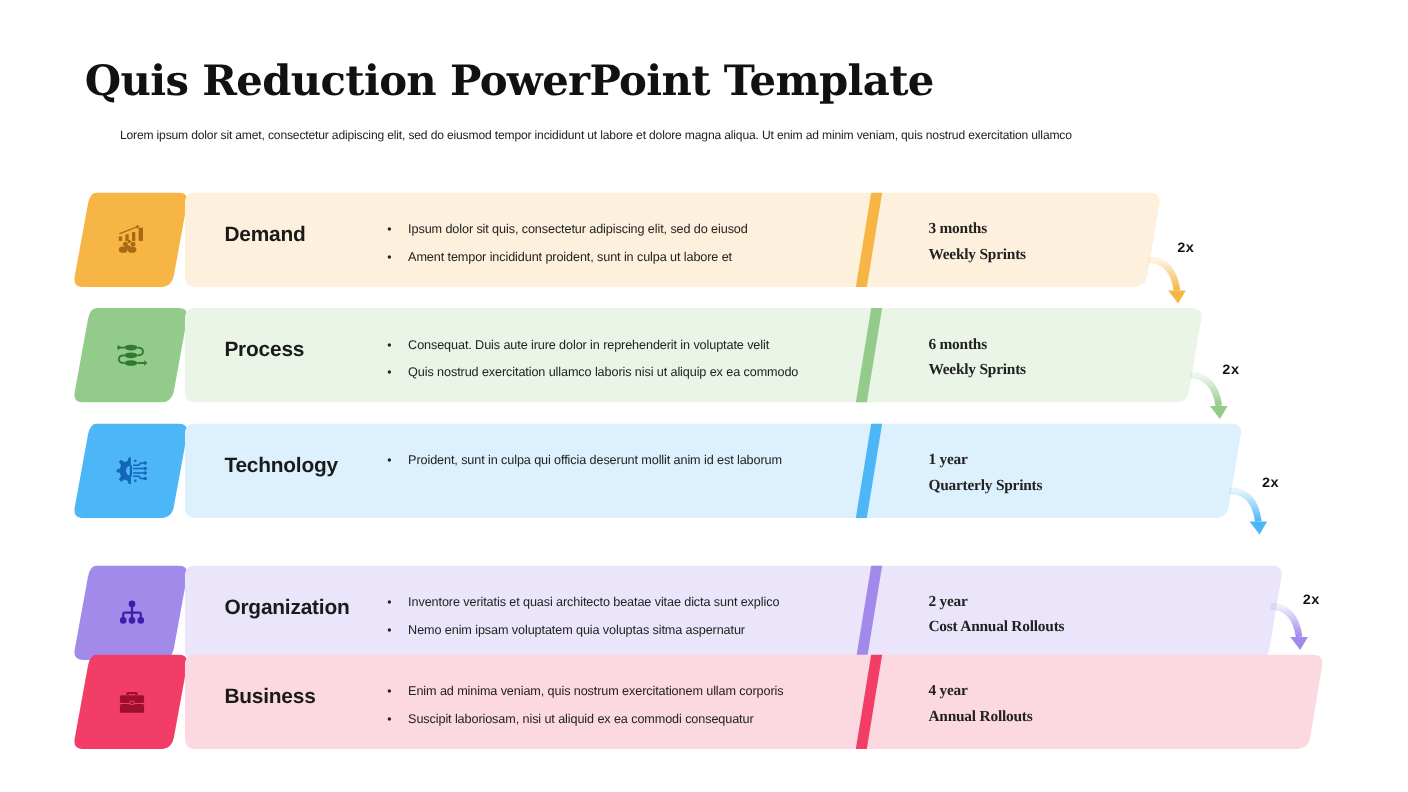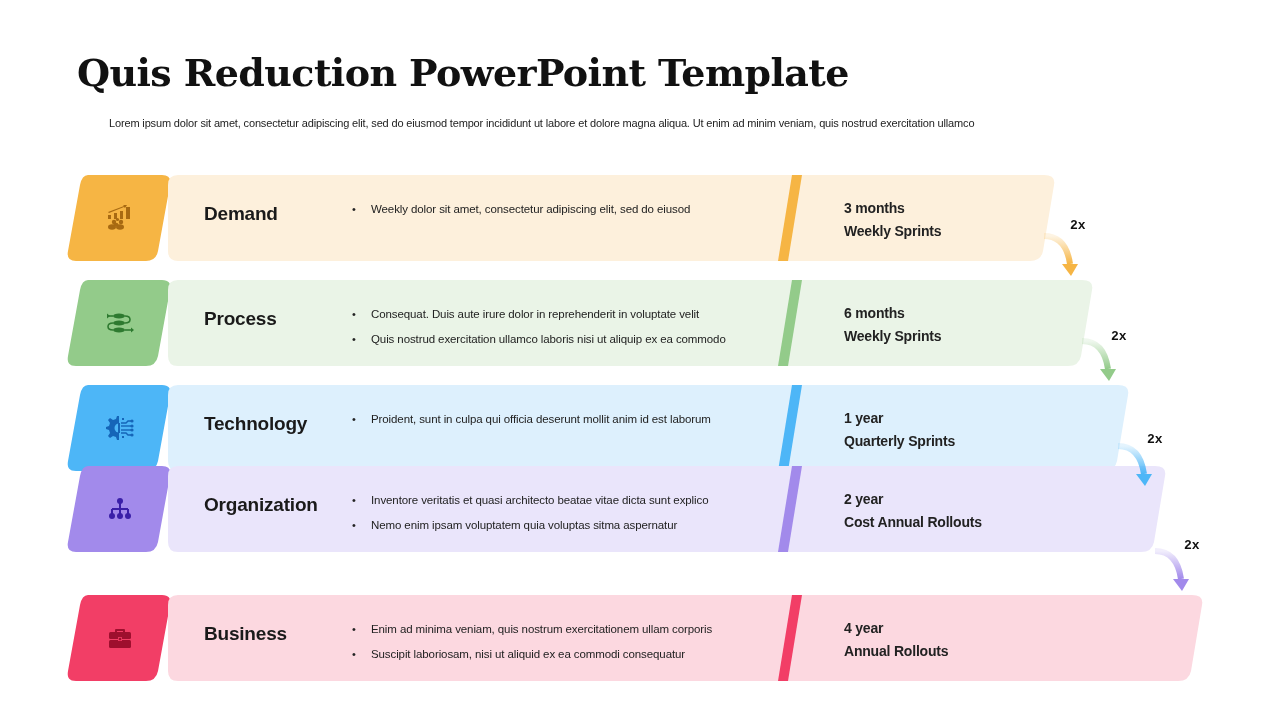--- a/index.html
+++ b/index.html
@@ -11,21 +11,21 @@
     .tile { position: absolute; left: 66px; top: 0; width: 106px; height: 86px; }
     .tile svg.shape { position: absolute; left: 0; top: 0; }
     .tile .icon { position: absolute; left: 38px; top: 27px; width: 32px; height: 32px; }
     .card { position: absolute; left: 168px; top: 0; height: 86px; }
     .card svg.shape { position: absolute; left: 0; top: 0; }
     .label { position: absolute; left: 36px; top: 28px; font-size: 19px; font-weight: bold; color: #1a1a1a; letter-spacing: -0.2px; }
     .bullets { position: absolute; left: 184px; top: 22px; margin: 0; padding: 0; list-style: none; }
     .bullets li { position: relative; font-size: 11.5px; color: #222; line-height: 25px; padding-left: 19px; white-space: nowrap; letter-spacing: -0.1px; }
     .bullets li::before { content: "\2022"; position: absolute; left: 0; top: 0; font-size: 11px; }
     .duration { position: absolute; left: 676px; top: 22px; font-size: 14px; font-weight: bold; color: #222; line-height: 23px; letter-spacing: -0.2px; }
-    .duration span { display: block; white-space: nowrap; }
+    .duration span { display: block; white-space: nowrap; font-family: Liberation Serif, serif; }
 
     .mult { position: absolute; font-family: Liberation Mono, monospace; font-weight: bold; font-size: 13px; color: #111; }
     .arrow { position: absolute; }
   </style>
 </head>
 <body>
 
 <h1 class="title">Quis Reduction PowerPoint Template</h1>
 <div class="subtitle">Lorem ipsum dolor sit amet, consectetur adipiscing elit, sed do eiusmod tempor incididunt ut labore et dolore magna aliqua. Ut enim ad minim veniam, quis nostrud exercitation ullamco</div>
 
@@ -50,21 +50,22 @@
       </g>
     </svg>
   </div>
   <div class="card">
     <svg class="shape" width="890" height="86" viewBox="0 0 890 86">
       <path d="M10 0 H876 Q888 0 886 10 L875 76 Q873 86 862 86 H10 Q0 86 0 76 V10 Q0 0 10 0 Z" fill="#FDF0DC"></path>
       <polygon points="624,0 634,0 620,86 610,86" fill="#F6B544"></polygon>
     </svg>
     <div class="label">Demand</div>
     <ul class="bullets">
-      <li>Weekly dolor sit amet, consectetur adipiscing elit, sed do eiusod</li>
+      <li>Ipsum dolor sit quis, consectetur adipiscing elit, sed do eiusod</li>
+      <li>Ament tempor incididunt proident, sunt in culpa ut labore et</li>
     </ul>
     <div class="duration">
       <span>3 months</span>
       <span>Weekly Sprints</span>
     </div>
   </div>
 </div>
 
 <div class="row" style="top:280px;">
   <div class="tile">
@@ -134,21 +135,21 @@
     <ul class="bullets">
       <li>Proident, sunt in culpa qui officia deserunt mollit anim id est laborum</li>
     </ul>
     <div class="duration">
       <span>1 year</span>
       <span>Quarterly Sprints</span>
     </div>
   </div>
 </div>
 
-<div class="row" style="top:466px;">
+<div class="row" style="top:514px;">
   <div class="tile">
     <svg class="shape" width="106" height="86" viewBox="0 0 106 86">
         <path d="M22 0 H96 Q106 0 104 10 L92 76 Q90 86 80 86 H10 Q0 86 2 76 L14 10 Q16 0 22 0 Z" fill="#A28AEB"></path>
       </svg>
     <svg class="icon" viewBox="0 0 32 32" width="32" height="32">
       <g fill="#3A1FA8" stroke="#3A1FA8">
         <circle cx="16" cy="8" r="3" stroke="none"></circle>
         <path d="M16 10 V21 M8 16 H24 M8 16 V21 M24 16 V21" stroke-width="2" fill="none"></path>
         <circle cx="8" cy="23" r="3" stroke="none"></circle>
         <circle cx="16" cy="23" r="3" stroke="none"></circle>

